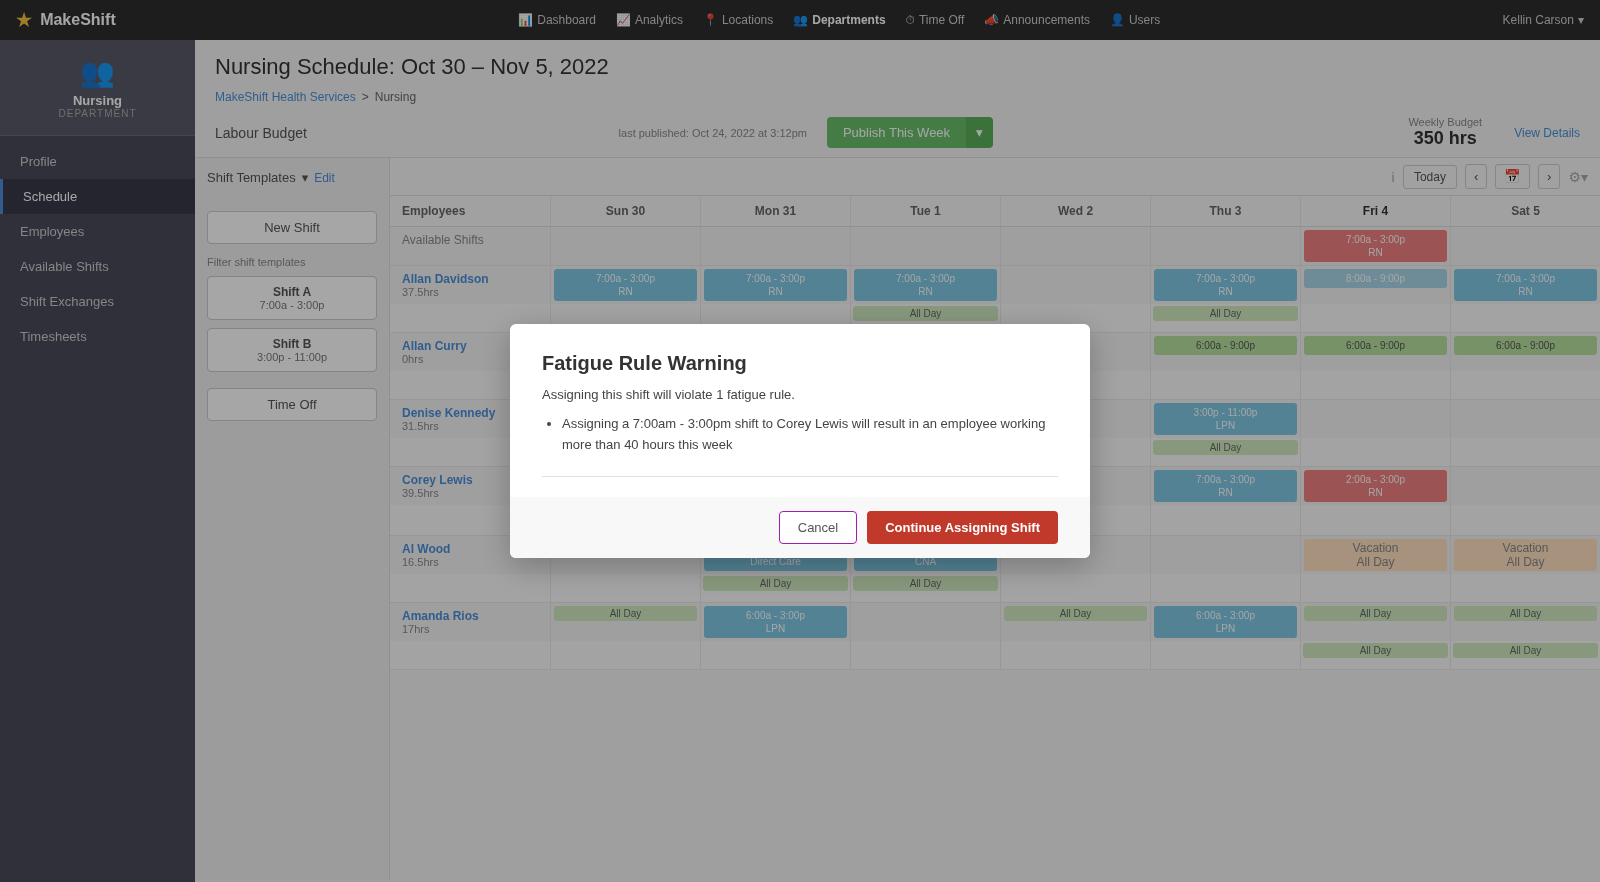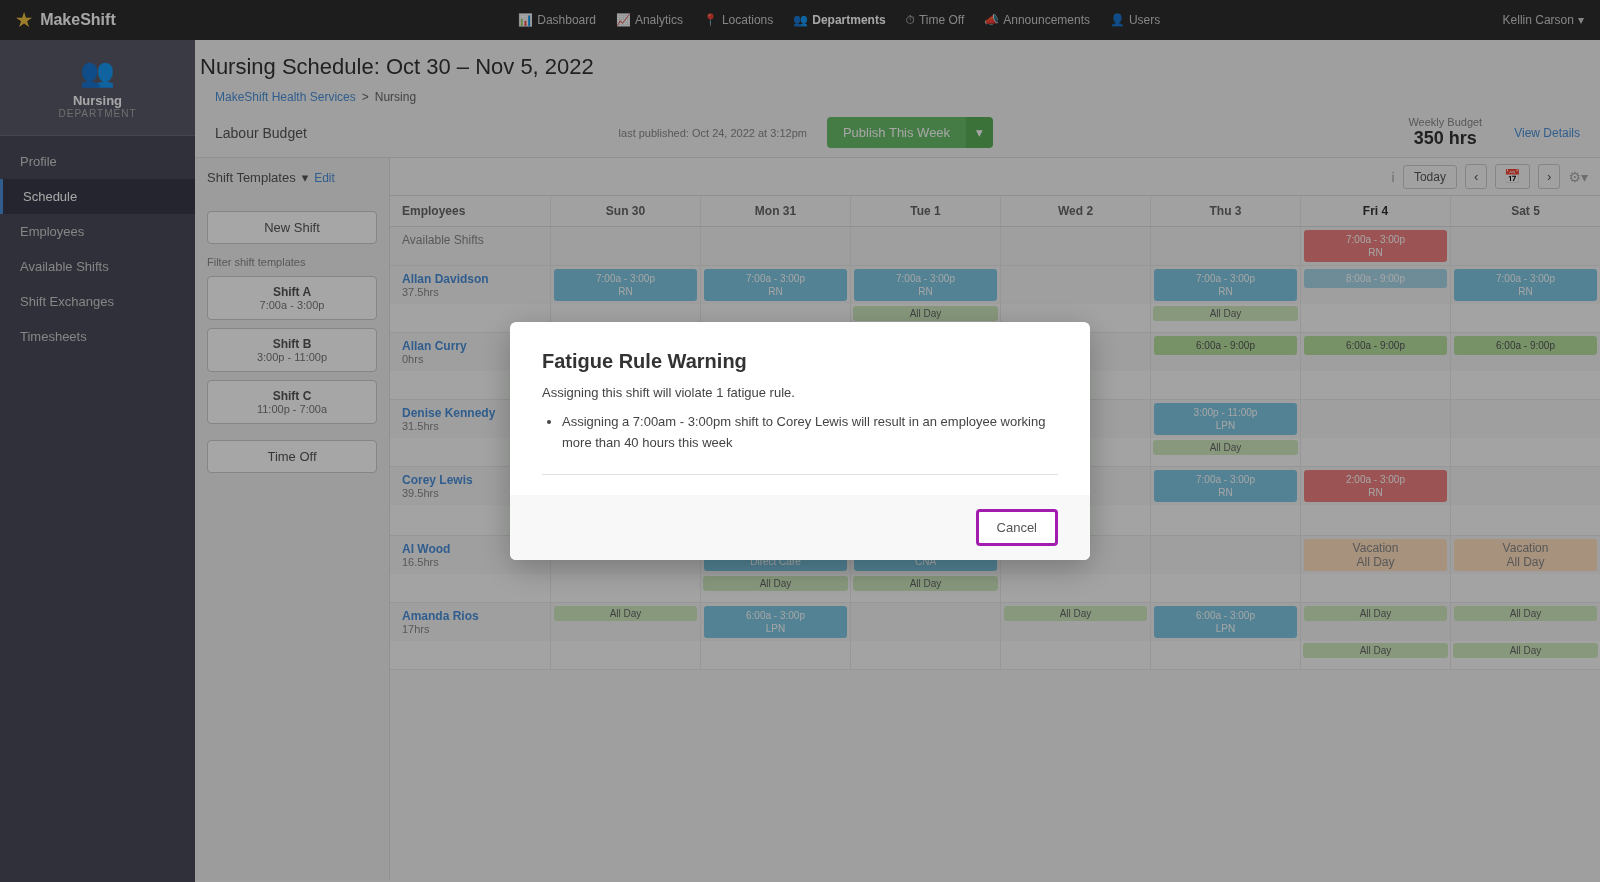--- a/index.html
+++ b/index.html
@@ -45,21 +45,21 @@
     .sidebar-dept .dept-name { font-size: 13px; font-weight: 600; }
     .sidebar-dept .dept-label { font-size: 10px; color: #aaa; letter-spacing: 1px; }
     .sidebar-nav { display: flex; flex-direction: column; padding-top: 8px; }
     .sidebar-nav-item { padding: 10px 20px; color: #ccc; font-size: 13px; cursor: pointer; }
     .sidebar-nav-item.active { background: #3a3a4a; color: #fff; border-left: 3px solid #4a90d9; }
 
     
     .main { flex: 1; overflow: hidden; background: #f5f5f5; position: relative; }
 
     
-    .page-header { padding: 14px 5px 6px; }
+    .page-header { padding: 14px 20px 6px; }
     .page-title { font-size: 22px; font-weight: 300; color: #333; }
 
     
     .breadcrumb { display: flex; align-items: center; gap: 6px; font-size: 12px; padding: 4px 20px; color: #666; }
     .breadcrumb a { color: #4a90d9; text-decoration: none; }
 
     
     .toolbar-row { display: flex; align-items: center; padding: 8px 20px; gap: 12px; border-bottom: 1px solid #ddd; }
     .labour-budget { font-size: 14px; color: #555; font-weight: 500; flex: 1; }
     .weekly-budget { text-align: center; margin-right: 20px; }
@@ -156,21 +156,21 @@
     }
     .modal-body { padding: 28px 32px 20px; }
     .modal-title { font-size: 20px; font-weight: 600; color: #333; margin-bottom: 12px; }
     .modal-subtitle { font-size: 13px; color: #444; margin-bottom: 12px; }
     .modal-list { margin-left: 20px; }
     .modal-list li { font-size: 13px; color: #444; line-height: 1.6; }
     .modal-divider { border: none; border-top: 1px solid #e0e0e0; margin: 20px 0 0; }
     .modal-footer { padding: 14px 32px; display: flex; justify-content: flex-end; gap: 10px; background: #f8f8f8; }
     .btn-cancel {
       background: #fff;
-      border: 3px solid #a21caf;
+      border: 1px solid #a21caf;
       padding: 8px 18px;
       border-radius: 4px;
       font-size: 13px;
       color: #555;
       cursor: pointer;
     }
     .btn-continue {
       background: #c0392b;
       border: none;
       padding: 8px 18px;
@@ -262,24 +262,20 @@
         <button class="new-shift-btn">New Shift</button>
         <div class="filter-label">Filter shift templates</div>
         <div class="shift-template-item">
           <div class="shift-name">Shift A</div>
           <div class="shift-time">7:00a - 3:00p</div>
         </div>
         <div class="shift-template-item">
           <div class="shift-name">Shift B</div>
           <div class="shift-time">3:00p - 11:00p</div>
         </div>
-        <div class="shift-template-item">
-          <div class="shift-name">Shift C</div>
-          <div class="shift-time">11:00p - 7:00a</div>
-        </div>
         <button class="time-off-btn">Time Off</button>
       </div>
 
       <div class="schedule-area">
 
         <div style="display:flex; align-items:center; padding: 6px 12px; gap:8px; border-bottom:1px solid #ddd; background:#f8f8f8;">
           <div style="flex:1"></div>
           <span class="info-icon">ℹ</span>
           <button class="today-btn">Today</button>
           <button class="nav-btn">‹</button>
@@ -572,15 +568,16 @@
     <div class="modal-body">
       <div class="modal-title">Fatigue Rule Warning</div>
       <div class="modal-subtitle">Assigning this shift will violate 1 fatigue rule.</div>
       <ul class="modal-list">
         <li>Assigning a 7:00am - 3:00pm shift to Corey Lewis will result in an employee working more than 40 hours this week</li>
       </ul>
       <hr class="modal-divider">
     </div>
     <div class="modal-footer">
       <button class="btn-cancel">Cancel</button>
+      <button class="btn-continue">Continue Assigning Shift</button>
     </div>
   </div>
 </div>
 
 </body></html>

